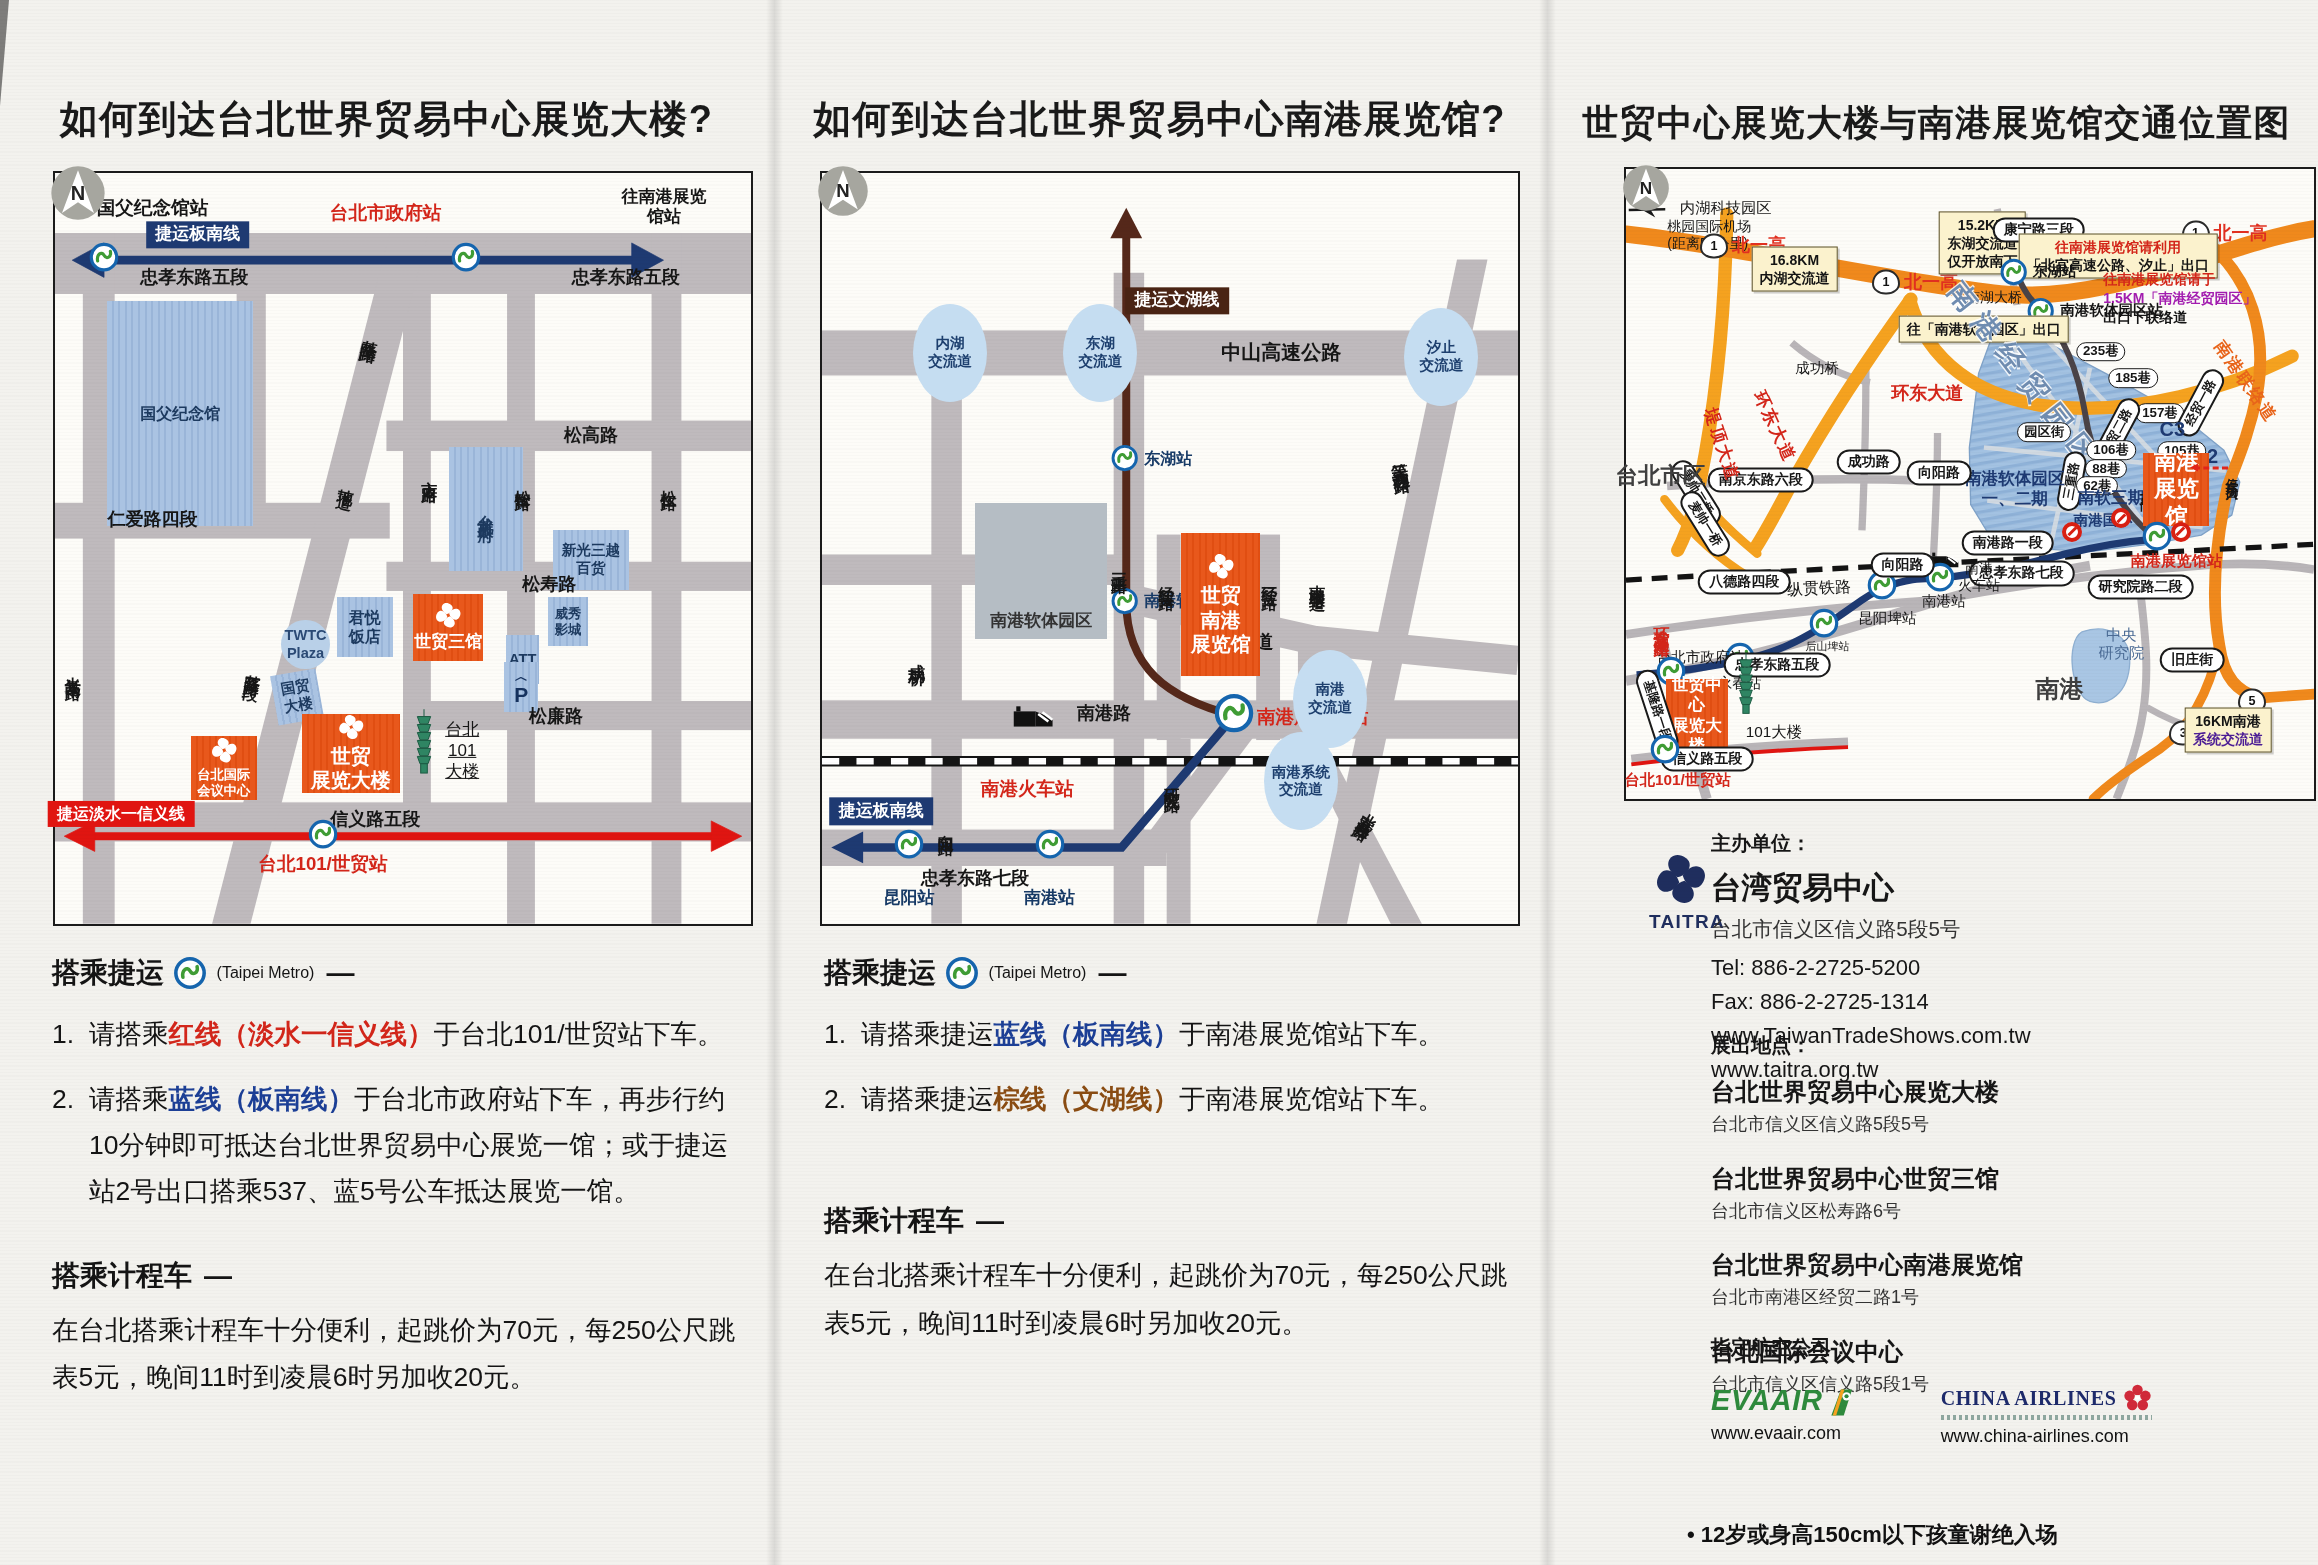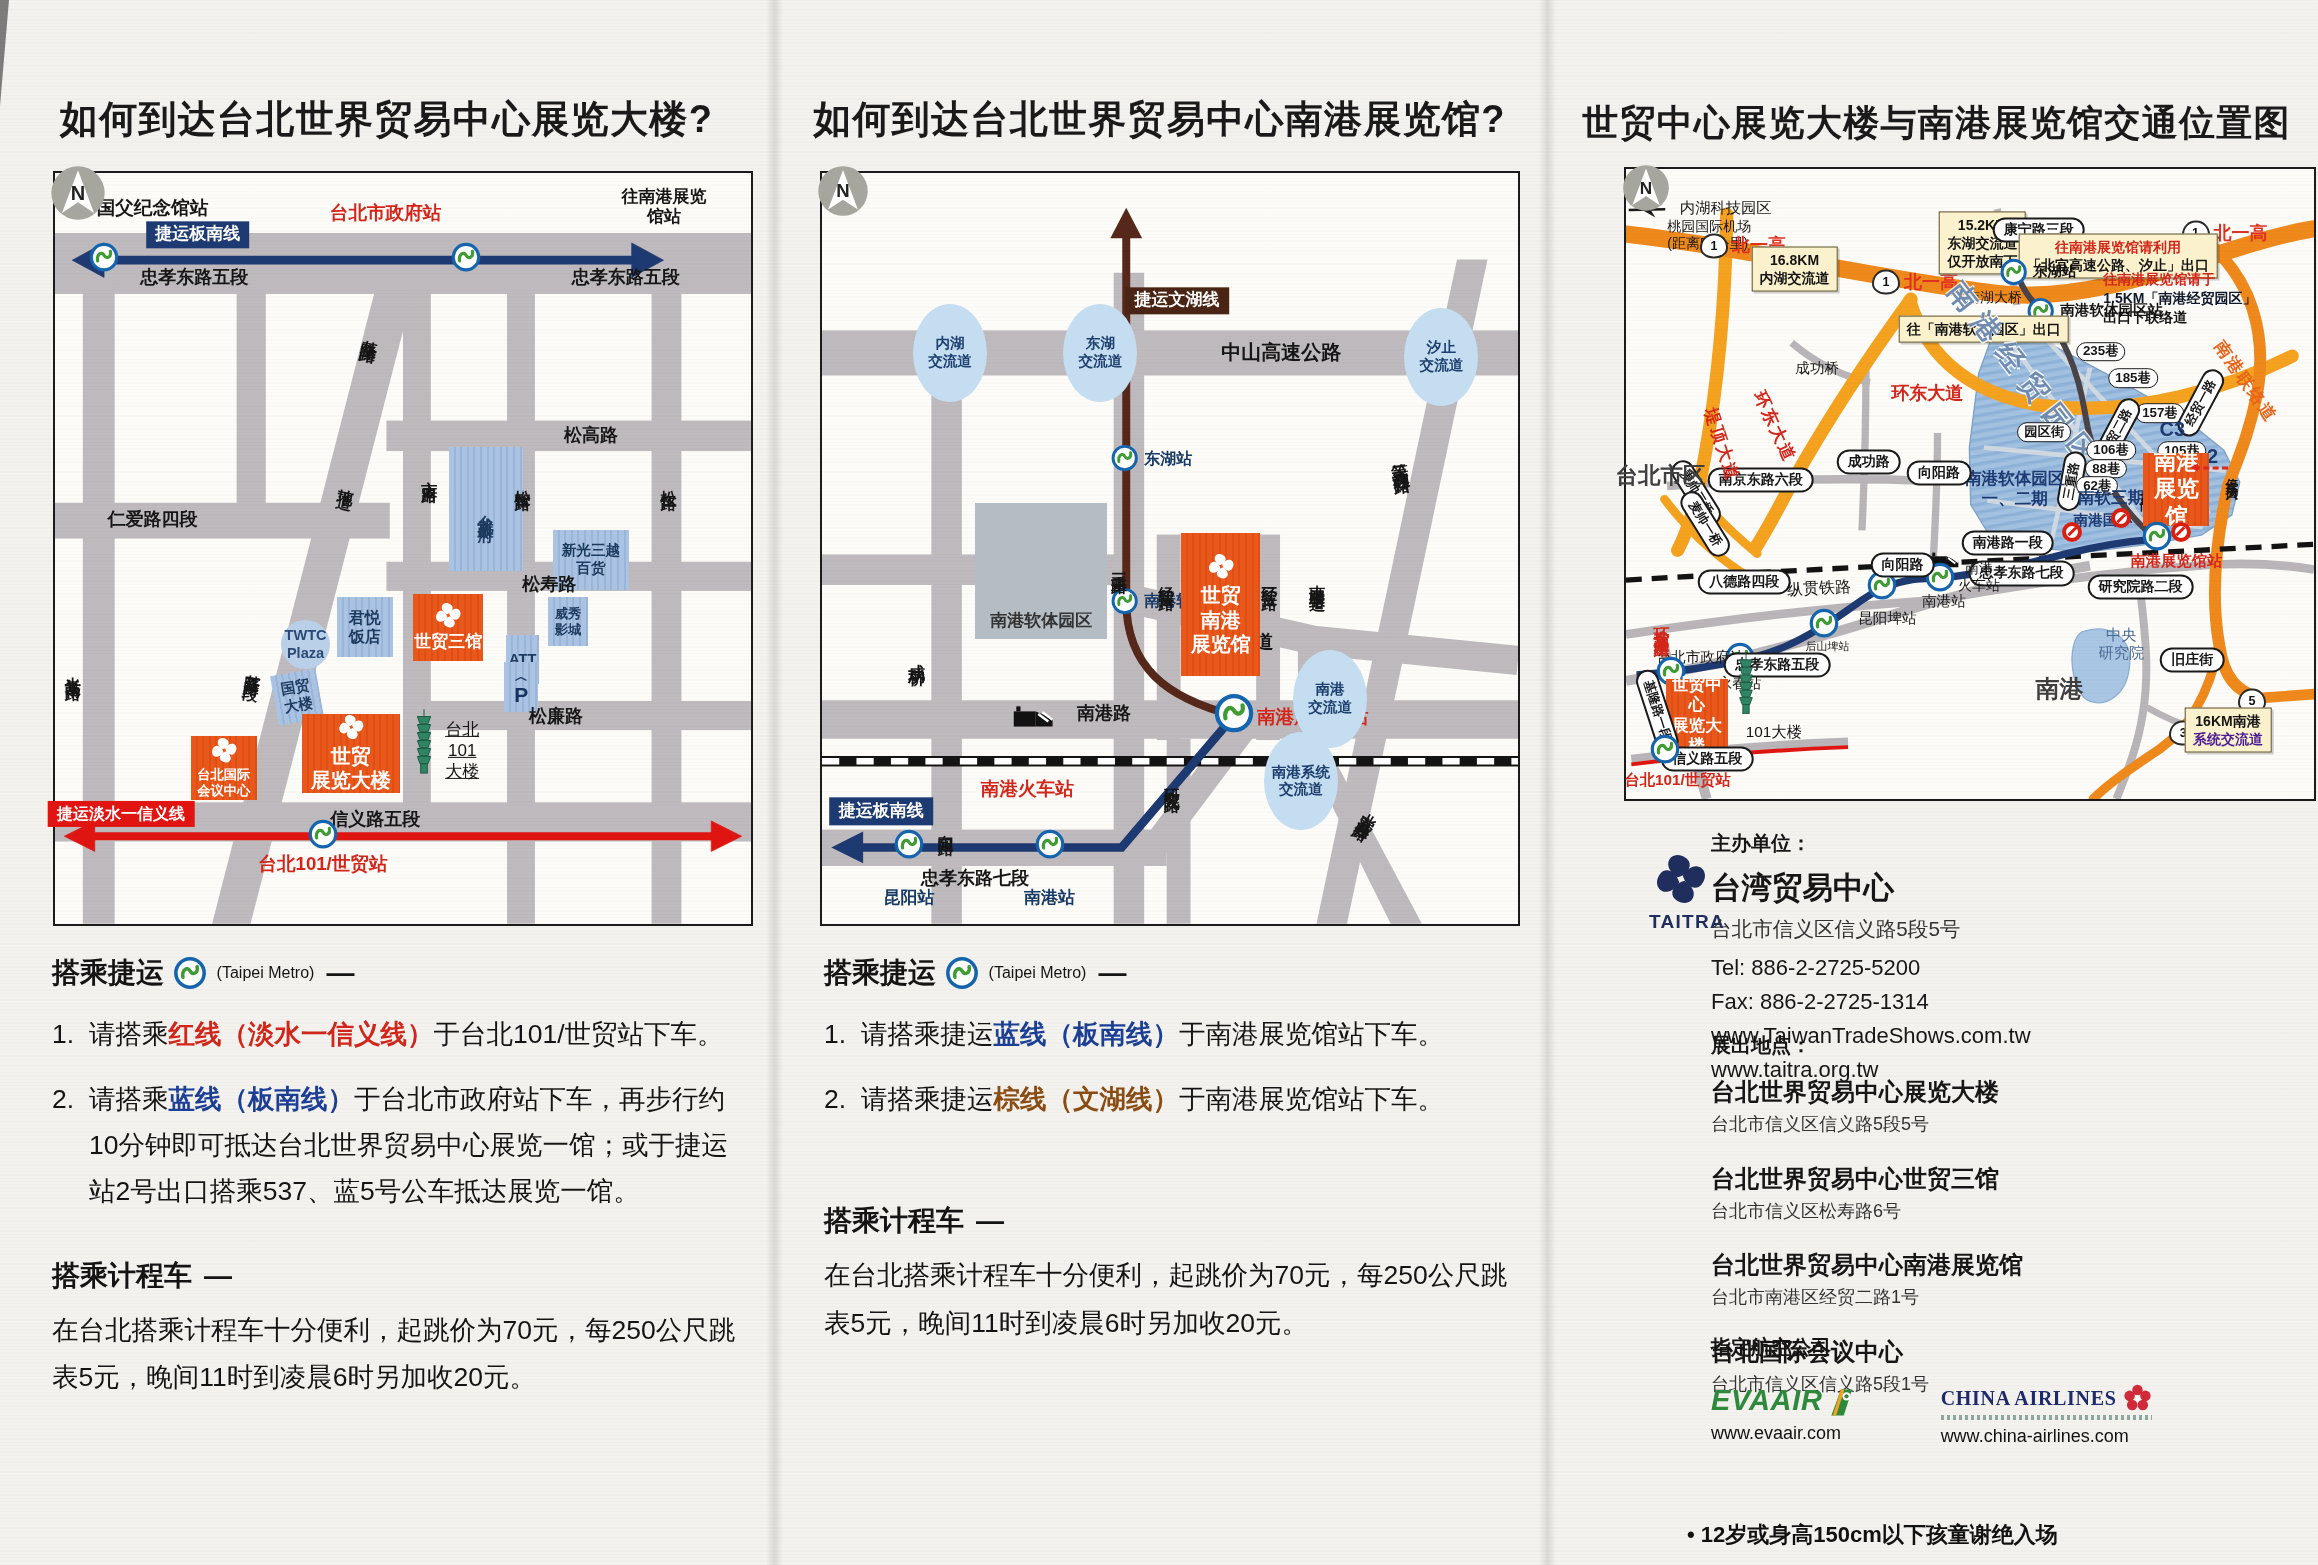--- a/index.html
+++ b/index.html
@@ -143,20 +143,21 @@
           <use href="#sym-metro"></use>
         </svg></div>
       <div class="mi k-lbl" style="left: 47.5%; top: 5.3%; transform: translate(-50%, -50%); font-size: 18.6px; color: rgb(211, 38, 26); font-weight: 700;">台北市政府站</div>
       <div class="mi k-mcircle" style="left: 59%; top: 11.6%; transform: translate(-50%, -50%);"><svg width="30.5" height="30.5" viewBox="0 0 46 46">
           <use href="#sym-metro"></use>
         </svg></div>
       <div class="mi k-lbl" style="left: 87.5%; top: 4.6%; transform: translate(-50%, -50%); font-size: 17px; font-weight: 700;">往南港展览馆站</div>
       <div class="mi k-road" style="left: 20%; top: 14%; transform: translate(-50%, -50%);">忠孝东路五段</div>
       <div class="mi k-road" style="left: 82%; top: 14%; transform: translate(-50%, -50%);">忠孝东路五段</div>
       <div class="mi k-roadv" style="left: 45.5%; top: 21%; transform: translate(-50%, -50%) rotate(12deg);">基隆路</div>
+      <div class="mi k-block-blue" style="left: 7.5%; top: 17%; width: 21%; height: 30%;">国父纪念馆</div>
       <div class="mi k-roadv" style="left: 42.3%; top: 41%; transform: translate(-50%, -50%) rotate(12deg); font-size: 16px;">地下道</div>
       <div class="mi k-road" style="left: 14%; top: 46.2%; transform: translate(-50%, -50%);">仁爱路四段</div>
       <div class="mi k-roadv" style="left: 53.8%; top: 40%; transform: translate(-50%, -50%); font-size: 16px;">市府路</div>
       <div class="mi k-block-blue" style="left: 56.6%; top: 36.5%; width: 10.6%; height: 16.5%; writing-mode: vertical-rl; letter-spacing: 2.7px;">台北市政府</div>
       <div class="mi k-road" style="left: 77%; top: 35%; transform: translate(-50%, -50%);">松高路</div>
       <div class="mi k-roadv" style="left: 67.2%; top: 41%; transform: translate(-50%, -50%); font-size: 16px;">松智路</div>
       <div class="mi k-roadv" style="left: 88.2%; top: 41%; transform: translate(-50%, -50%); font-size: 16px;">松仁路</div>
       <div class="mi k-block-blue" style="left: 71.5%; top: 47.5%; width: 11%; height: 8%; font-size: 14.6px;">新光三越
 百货</div>
       <div class="mi k-road" style="left: 71%; top: 54.8%; transform: translate(-50%, -50%);">松寿路</div>
@@ -371,21 +372,21 @@
       <div class="mi k-shield1" style="left: 87%; top: 10.2%; transform: translate(-50%, -50%);">
         <span class="cloud">1</span>
         <span class="txt">北一高</span>
       </div>
       <div class="mi k-ybox" style="left: 71.5%; top: 13.8%; transform: translate(-50%, -50%);">
         <div style="color: rgb(211, 38, 26);">往南港展览馆请利用</div>
         <div style="color: rgb(20, 20, 20);">「北宜高速公路、汐止」出口</div>
       </div>
       <div class="mi k-lbl3" style="left: 80.5%; top: 20.5%; transform: translate(-50%, -50%);">
         <div style="color: rgb(211, 38, 26);">往南港展览馆请于</div>
-        <div style="color: #0f172a;">1.5KM「南港经贸园区」</div>
+        <div style="color: #a21caf;">1.5KM「南港经贸园区」</div>
         <div style="color: rgb(20, 20, 20);">出口下联络道</div>
       </div>
       <div class="mi k-station" style="left: 56.5%; top: 16.4%; transform: translate(-15.3px, -50%); font-size: 14.6px; color: rgb(20, 20, 20);">
         <svg width="28" height="28" viewBox="0 0 42 42">
           <use href="#sym-metro"></use>
         </svg>
         <span>东湖站</span>
       </div>
       <div class="mi k-lbl" style="left: 53.5%; top: 20.5%; transform: translate(-50%, -50%); font-size: 14px;">南湖大桥</div>
       <div class="mi k-station" style="left: 60.5%; top: 22.6%; transform: translate(-15.3px, -50%); font-size: 14.6px; color: rgb(20, 20, 20);">

